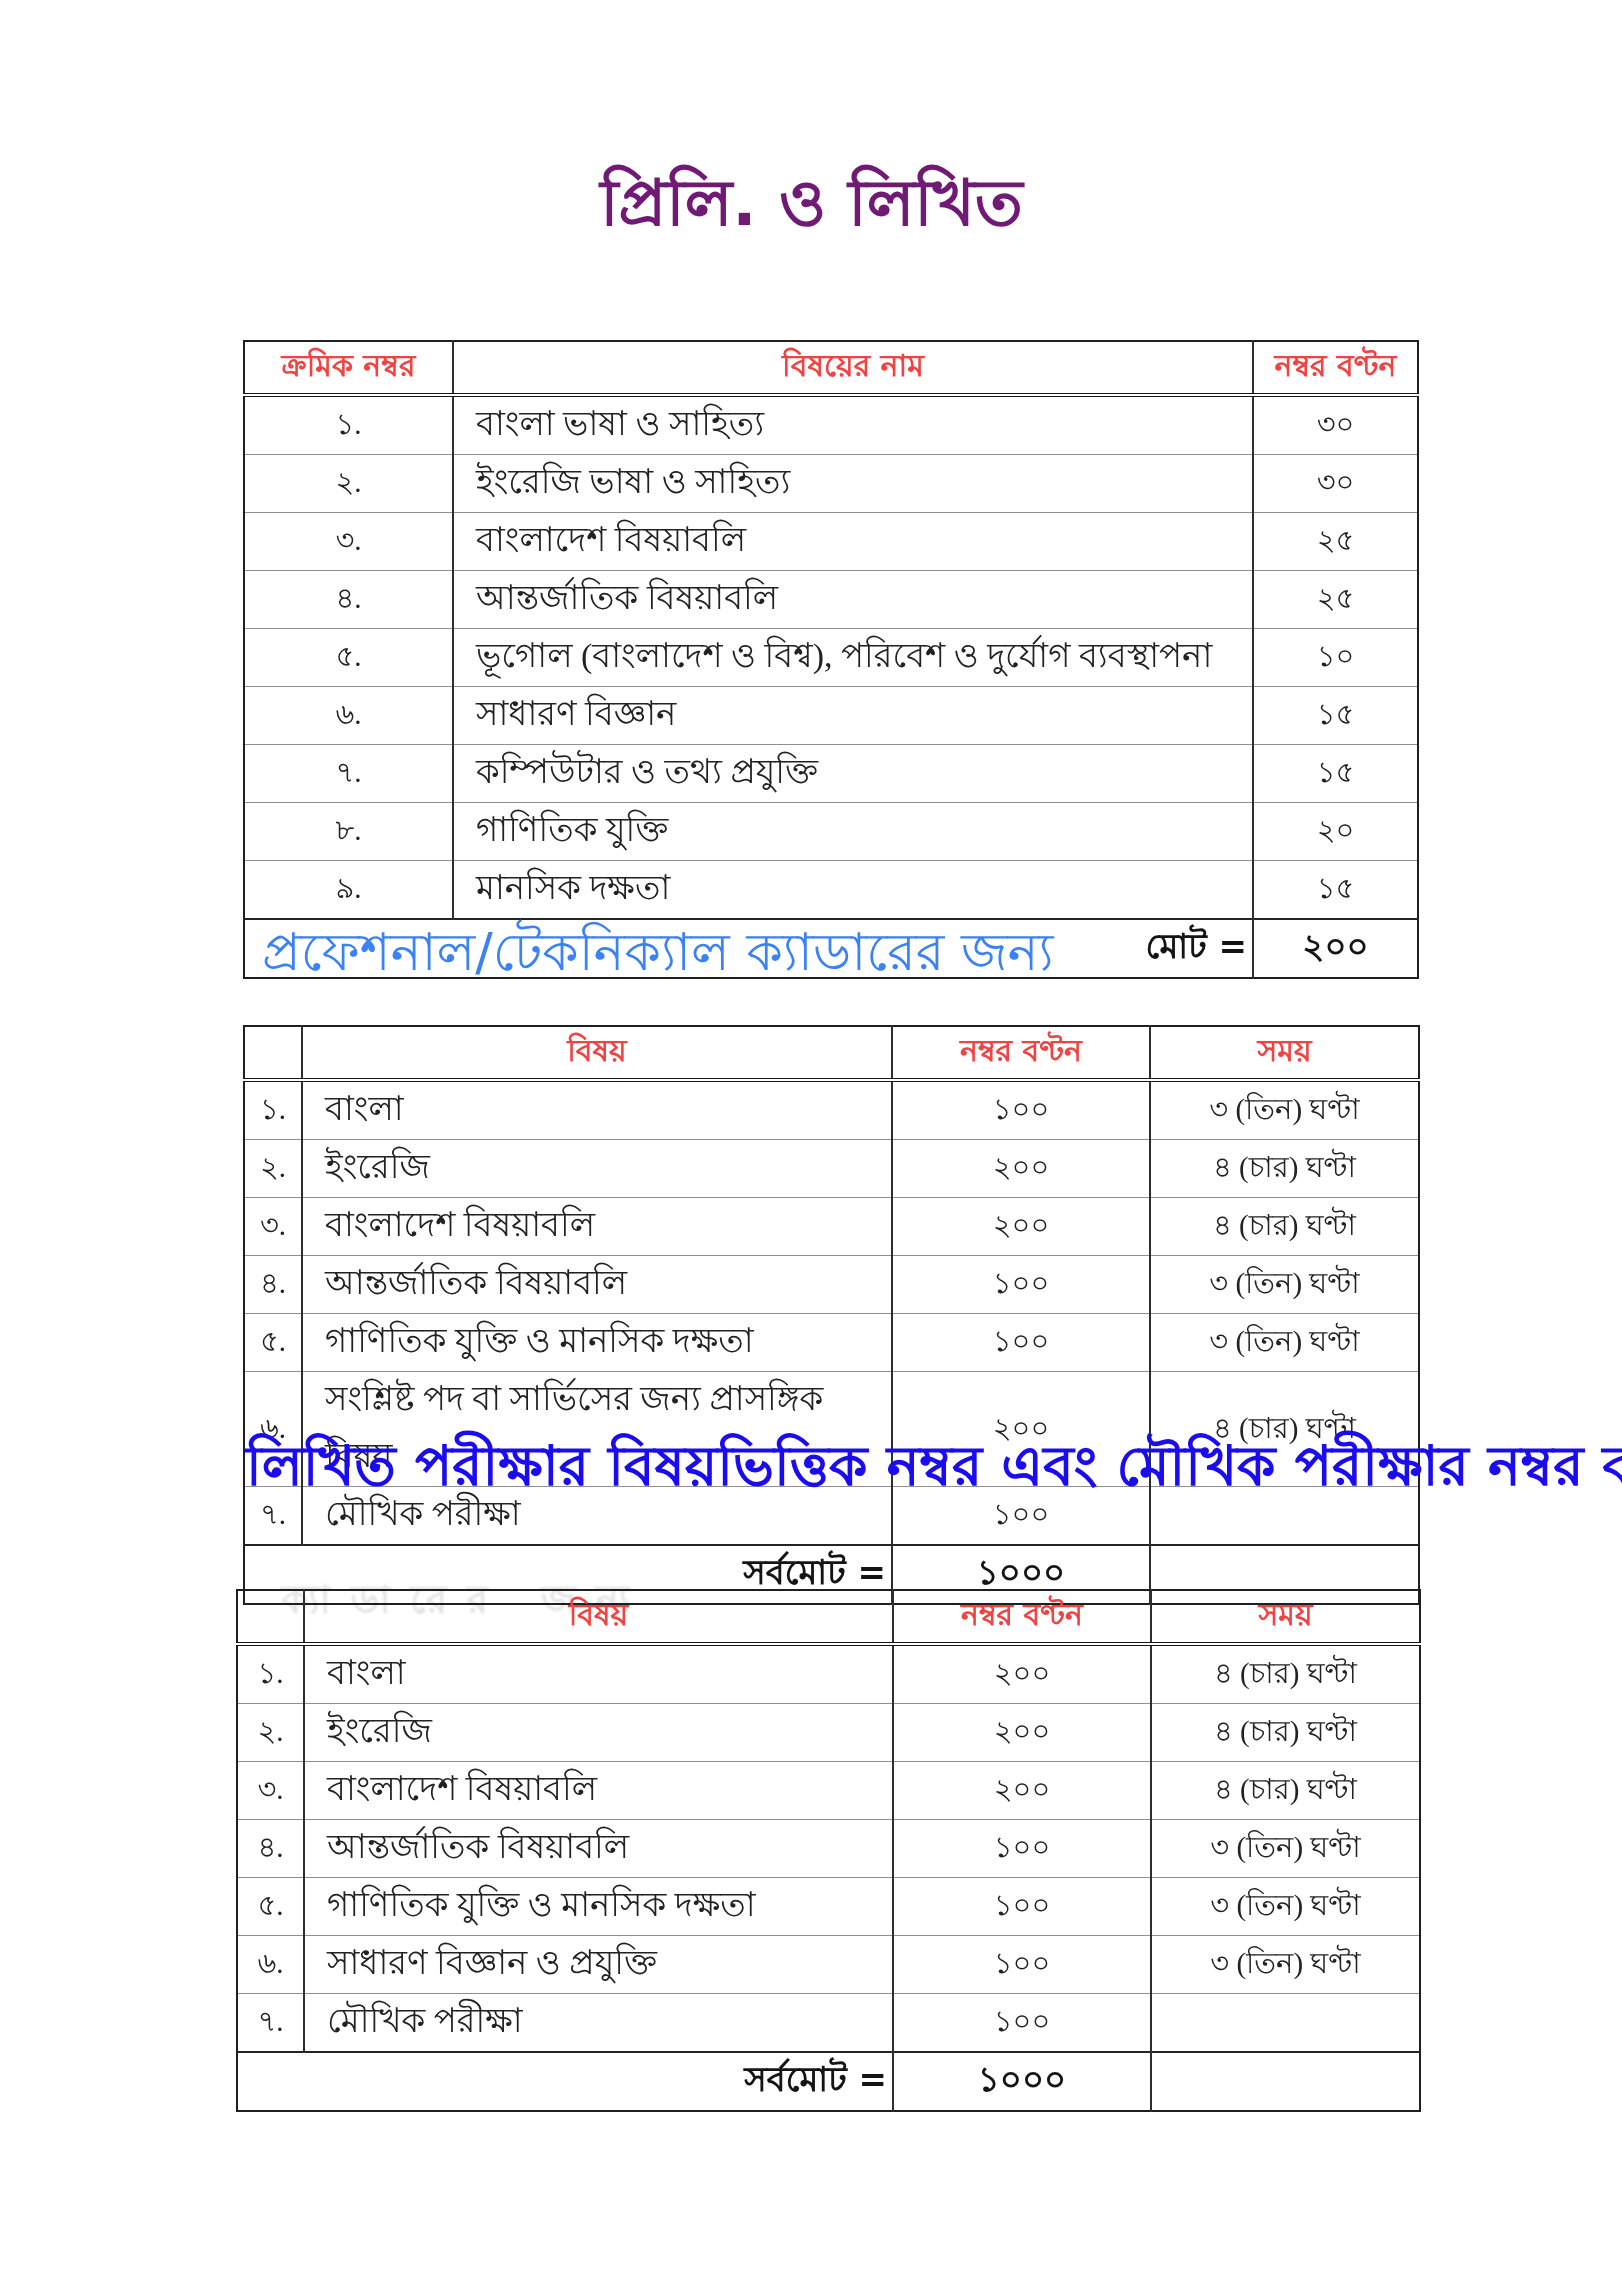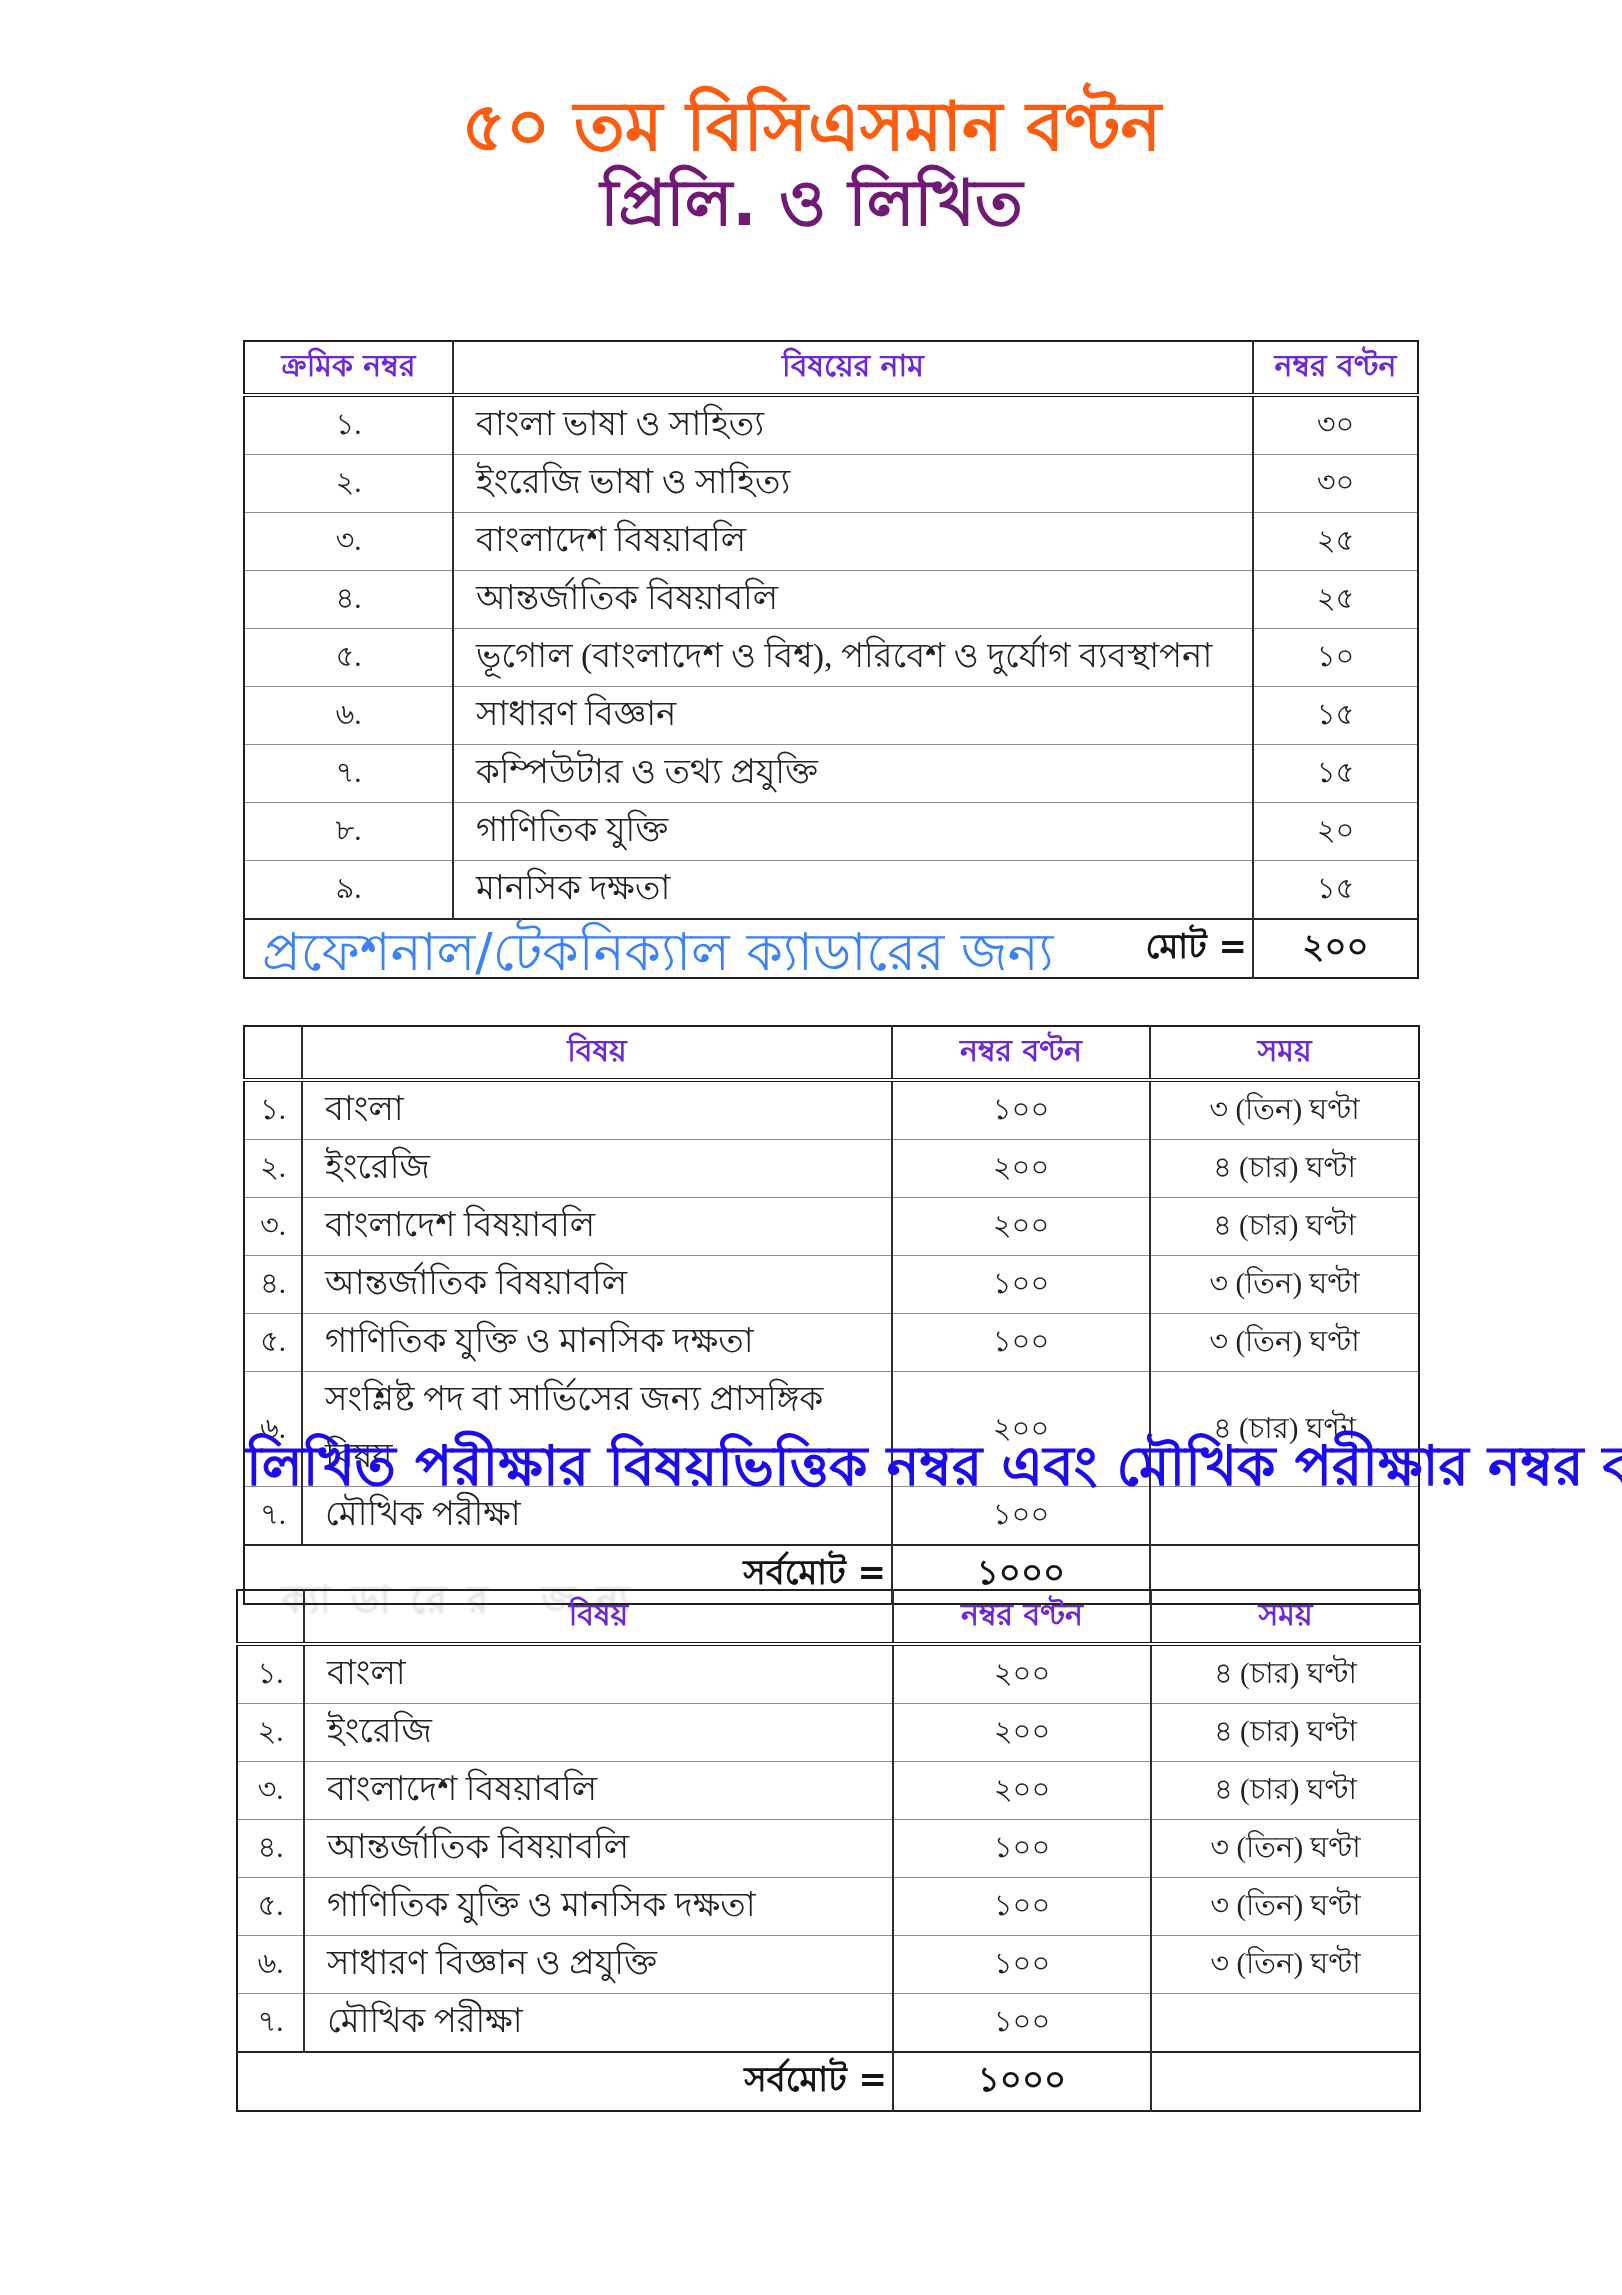--- a/index.html
+++ b/index.html
@@ -78,21 +78,21 @@
     overflow: hidden;
     padding: 0 5.2px;
     vertical-align: middle;
   }
   .doc-table thead th {
     border-bottom: 4.6px double #161616;
     font-family: "DejaVu Sans", "Liberation Sans", sans-serif;
     font-weight: bold;
     font-size: 30px;
     text-align: center;
-    color: #6d28d9;
+    color: #ef4444;
   }
   .doc-table tbody td { border-top: 1.3px solid #8f8f8f; }
   .doc-table tbody tr:first-child td { border-top: none; }
   .doc-table .v-line { border-left: 2px solid #2e2e2e; }
   .doc-table tfoot td { border-top: 2.6px solid #242424; }
   .doc-table .col-serial { text-align: center; font-size: 29px; }
   .doc-table .col-subject { text-align: left; padding-left: 22px; font-size: 34px; }
   .doc-table .col-marks { text-align: center; font-size: 29px; }
   .doc-table .col-time { text-align: center; font-size: 29px; }
   .doc-table .total-label {
@@ -122,21 +122,20 @@
   #table-general { left: 236px; top: 1589px; width: 1183px; height: 380px; }
   #table-general thead tr { height: 43px; }
   #table-general tbody tr { height: 42px; }
   #table-general tfoot tr { height: 44px; }
 </style>
 </head>
 <body>
 
 <div class="page">
 
-  <div class="title-orange">৫০ তম বিসিএসমান বণ্টন</div>
   <div class="title-blue">প্রিলি. ও লিখিত</div>
 
   <div class="doc-table" id="table-preli">
     <table>
       <colgroup>
           <col style="width:209px">
           <col style="width:800px">
           <col style="width:165px">
         </colgroup>
       <thead>

